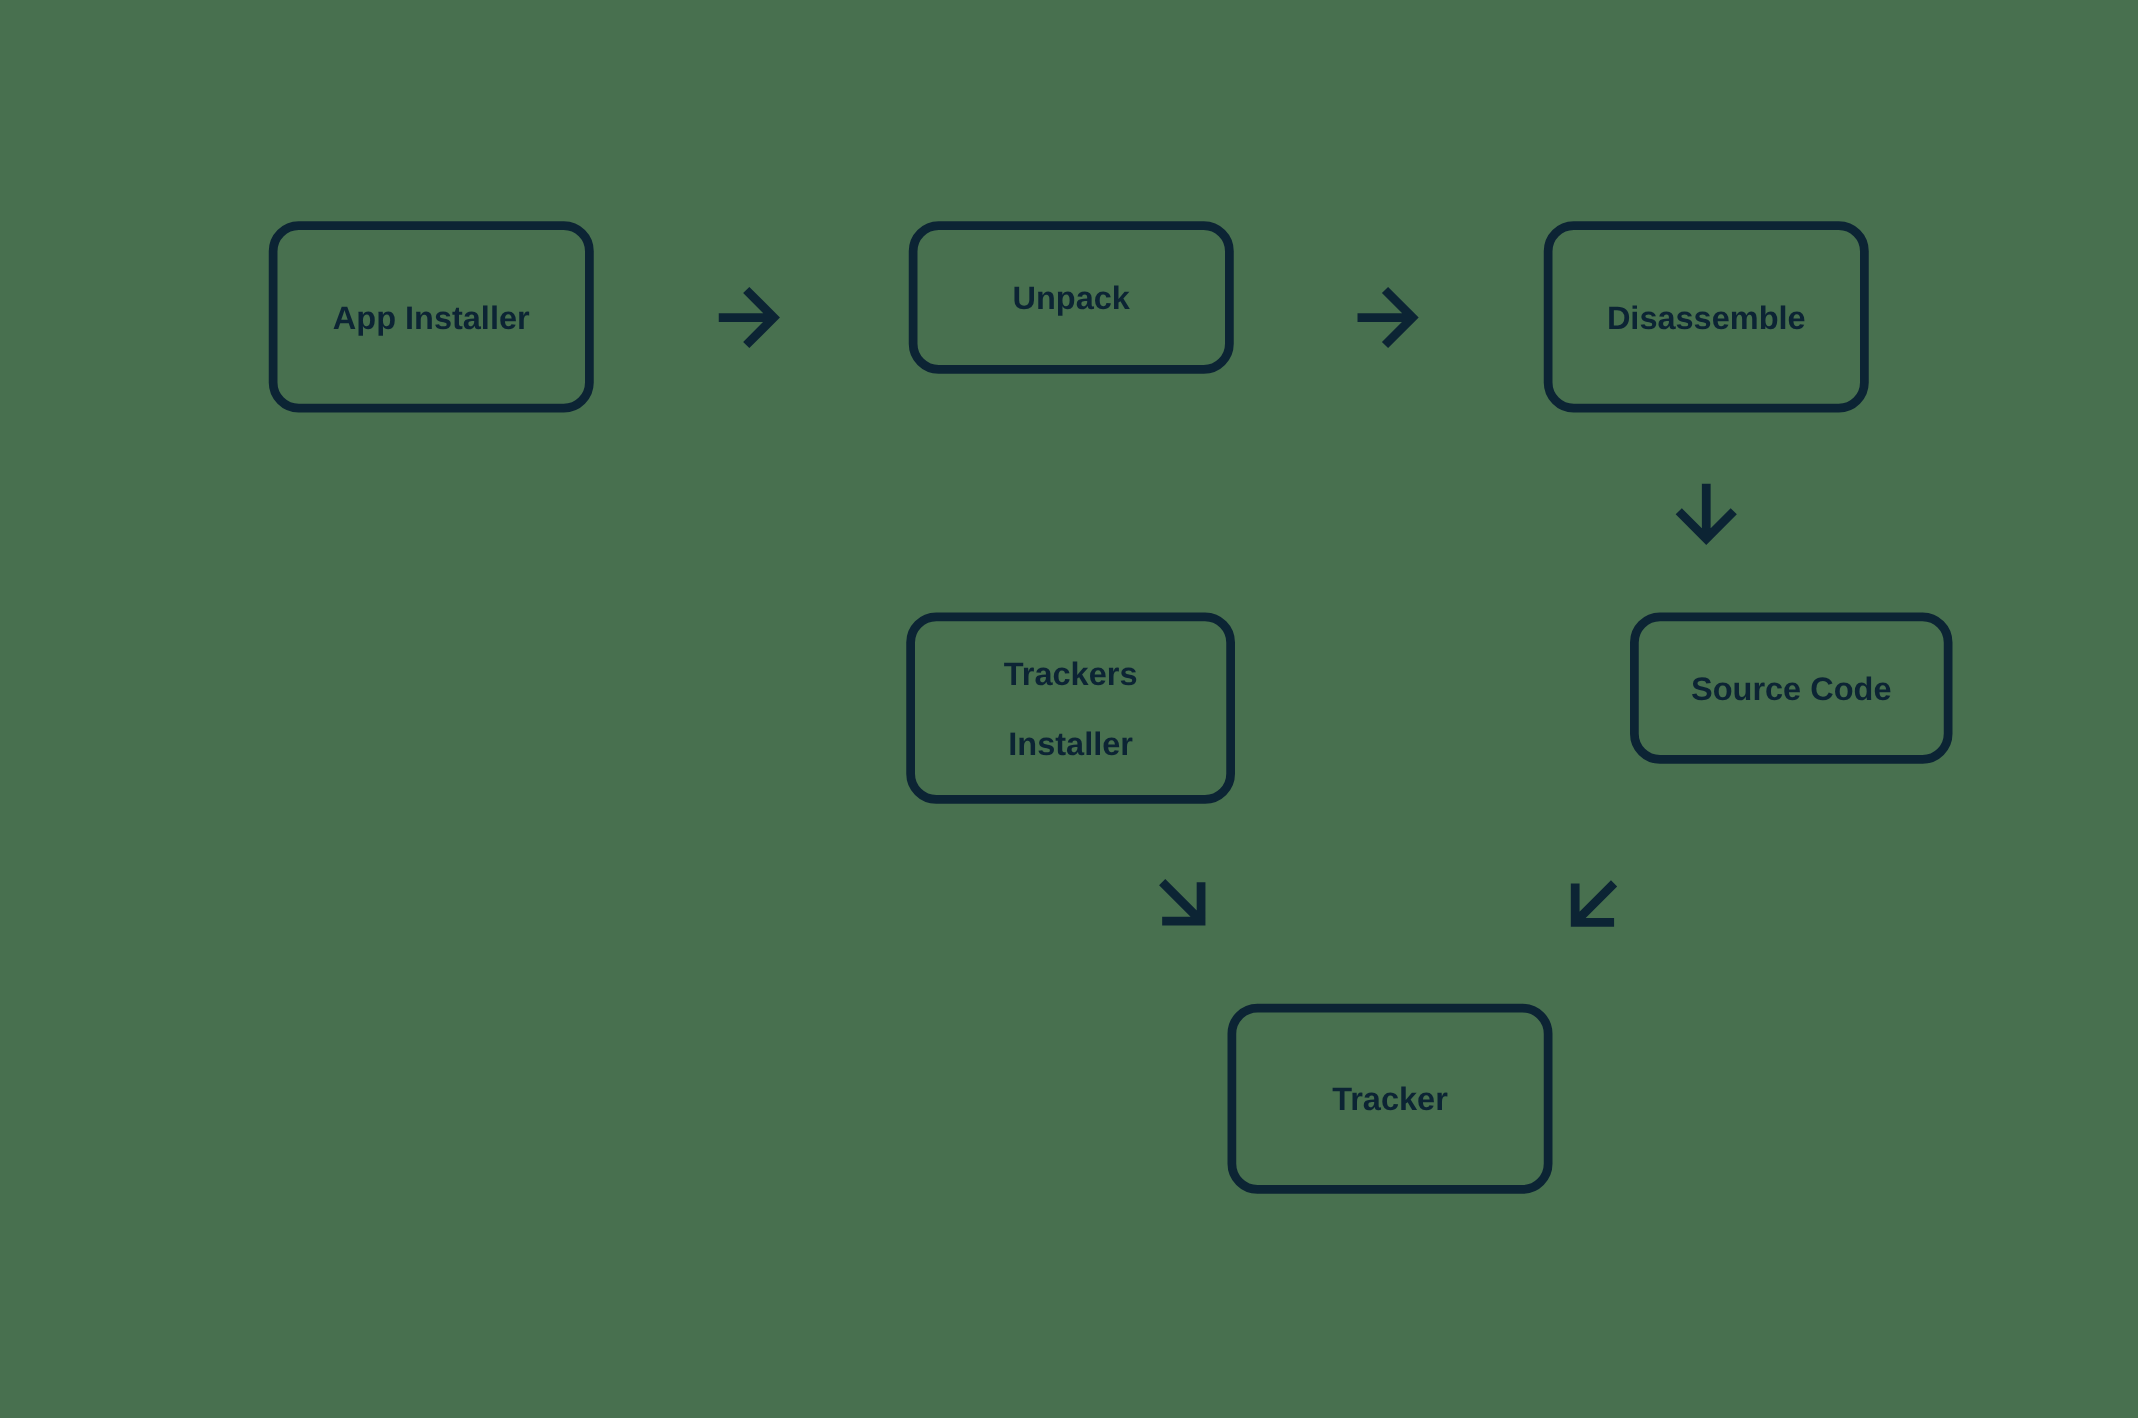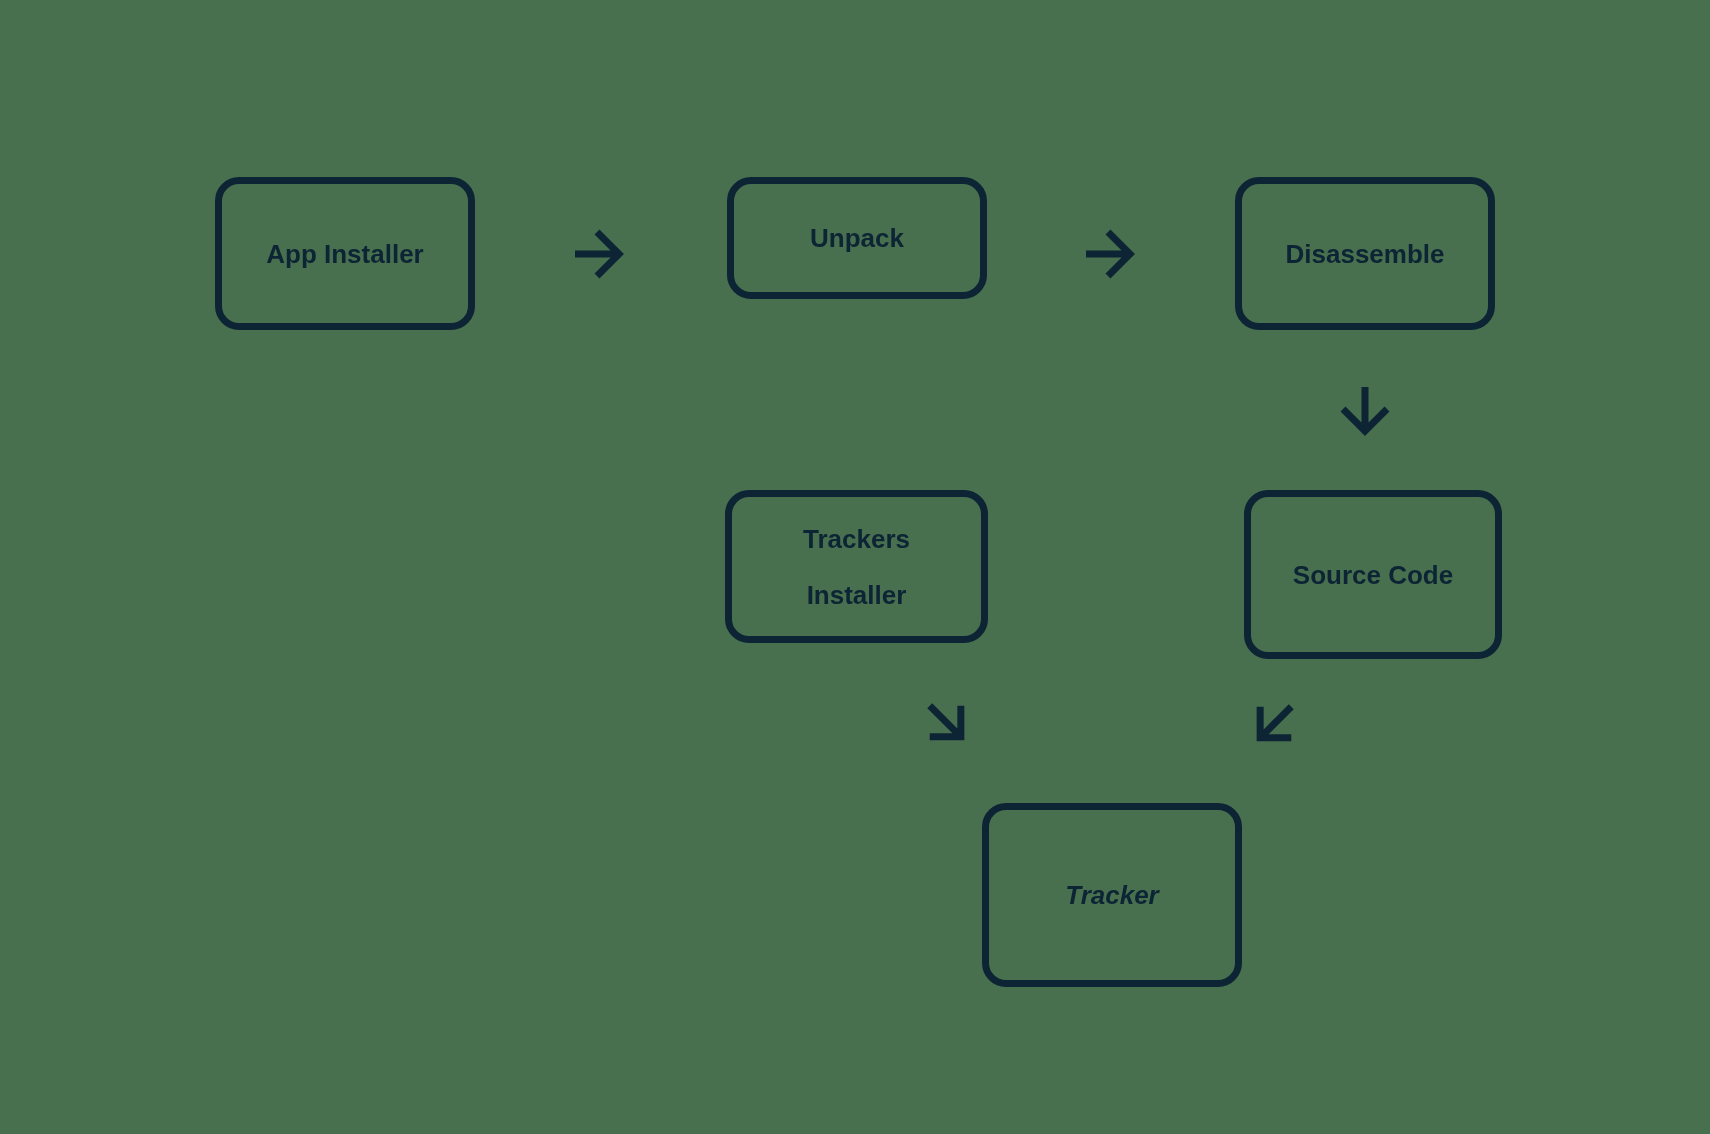--- a/index.html
+++ b/index.html
@@ -30,22 +30,22 @@
     display: flex;
     flex-direction: column;
     align-items: center;
     justify-content: center;
     text-align: center;
   }
   .node-app-installer     { left: 215px;  top: 177px; width: 260px; height: 153px; }
   .node-unpack            { left: 727px;  top: 177px; width: 260px; height: 122px; align-items: center; }
   .node-disassemble       { left: 1235px; top: 177px; width: 260px; height: 153px; text-align: right; }
   .node-trackers-signatures { left: 725px; top: 490px; width: 263px; height: 153px; }
-  .node-source-code       { left: 1244px; top: 490px; width: 258px; height: 169px; }
-  .node-tracker-detected  { left: 982px;  top: 803px; width: 260px; height: 184px; font-style: italic; }
+  .node-source-code       { left: 1304px; top: 490px; width: 258px; height: 121px; }
+  .node-tracker-detected  { left: 982px;  top: 803px; width: 260px; height: 152px; }
 
   .arrow {
     position: absolute;
     width: 56px; height: 56px;
     color: var(--ink);
   }
   .arrow svg { display: block; width: 100%; height: 100%; overflow: visible; }
   .arrow-1 { left: 570px;  top: 226px; }
   .arrow-2 { left: 1081px; top: 226px; }
   .arrow-3 { left: 1337px; top: 382px; transform: rotate(90deg); }

